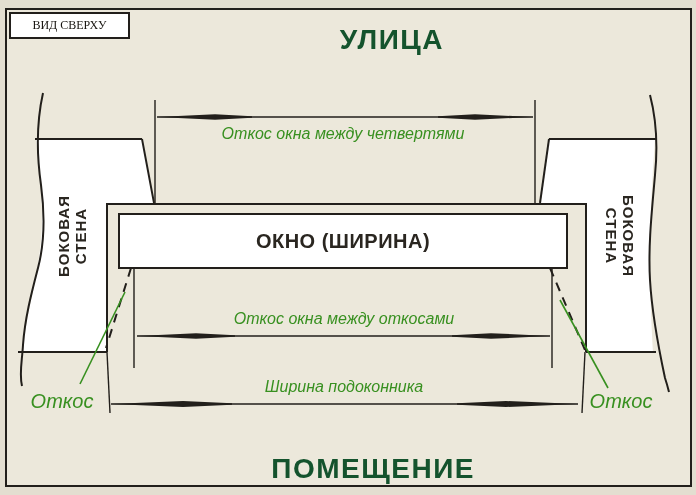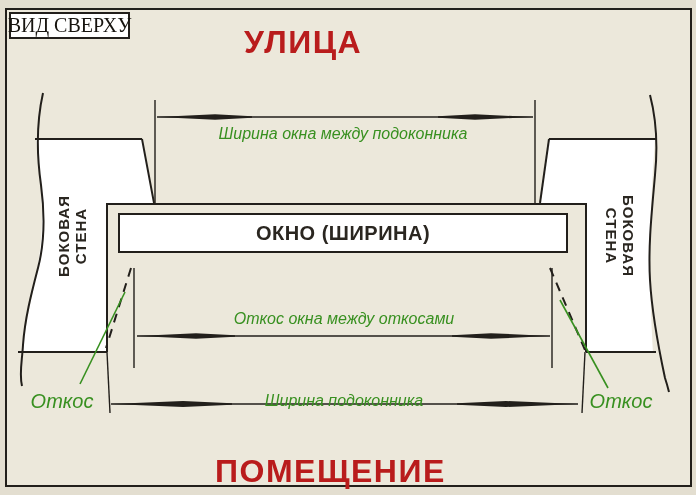--- a/index.html
+++ b/index.html
@@ -8,32 +8,32 @@
     background:#e3ded0;
     font-family:"Liberation Sans", sans-serif;
   }
   .frame{
     position:absolute;left:5px;top:8px;width:687px;height:479px;
     box-sizing:border-box;border:2px solid #221f1b;background:#ece8db;
   }
   .lines{position:absolute;left:0;top:0;width:696px;height:495px;}
   .abs{position:absolute;}
   .title{
-    font-weight:bold;color:#b91c1c;text-align:left;
-    font-size:32px;letter-spacing:1.5px;white-space:nowrap;
+    font-weight:bold;color:#14532d;text-align:right;
+    font-size:28px;letter-spacing:1.5px;white-space:nowrap;
   }
   .view-box{
     left:9px;top:12px;width:121px;height:27px;box-sizing:border-box;
     background:#fff;border:2px solid #221f1b;
     display:flex;align-items:center;justify-content:center;
-    font-family:"Liberation Serif", serif;font-size:20px;color:#17140f;
+    font-family:"Liberation Serif", serif;font-size:12px;color:#17140f;
     white-space:nowrap;
   }
   .window-box{
-    left:118px;top:213px;width:450px;height:40px;box-sizing:border-box;
+    left:118px;top:213px;width:450px;height:56px;box-sizing:border-box;
     background:#fff;border:2px solid #221f1b;
     display:flex;align-items:center;justify-content:center;
     font-weight:bold;font-size:20px;color:#2a2620;letter-spacing:0.5px;
   }
   .green{color:#389020;font-style:italic;}
   .dim-label{
     width:400px;text-align:center;font-size:16px;white-space:nowrap;
   }
   .slope-label{width:90px;text-align:center;font-size:20px;white-space:nowrap;}
   .wall-label-anchor{width:0;height:0;}
@@ -126,21 +126,21 @@
   </div>
 </div>
 
 <div class="abs wall-label-anchor rotR" style="left:620px;top:237px;">
   <div class="wall-label">
     <div>БОКОВАЯ</div>
     <div>СТЕНА</div>
   </div>
 </div>
 
-<div class="abs green dim-label" style="left:143px;top:125px;">Ширина окна между подоконника</div>
+<div class="abs green dim-label" style="left:143px;top:125px;">Откос окна между четвертями</div>
 
 <div class="abs green dim-label" style="left:144px;top:310px;">Откос окна между откосами</div>
 
-<div class="abs green dim-label" style="left:144px;top:392px;">Ширина подоконника</div>
+<div class="abs green dim-label" style="left:144px;top:378px;">Ширина подоконника</div>
 
 <div class="abs green slope-label" style="left:17px;top:390px;">Откос</div>
 
 <div class="abs green slope-label" style="left:576px;top:390px;">Откос</div>
 
 </body></html>

